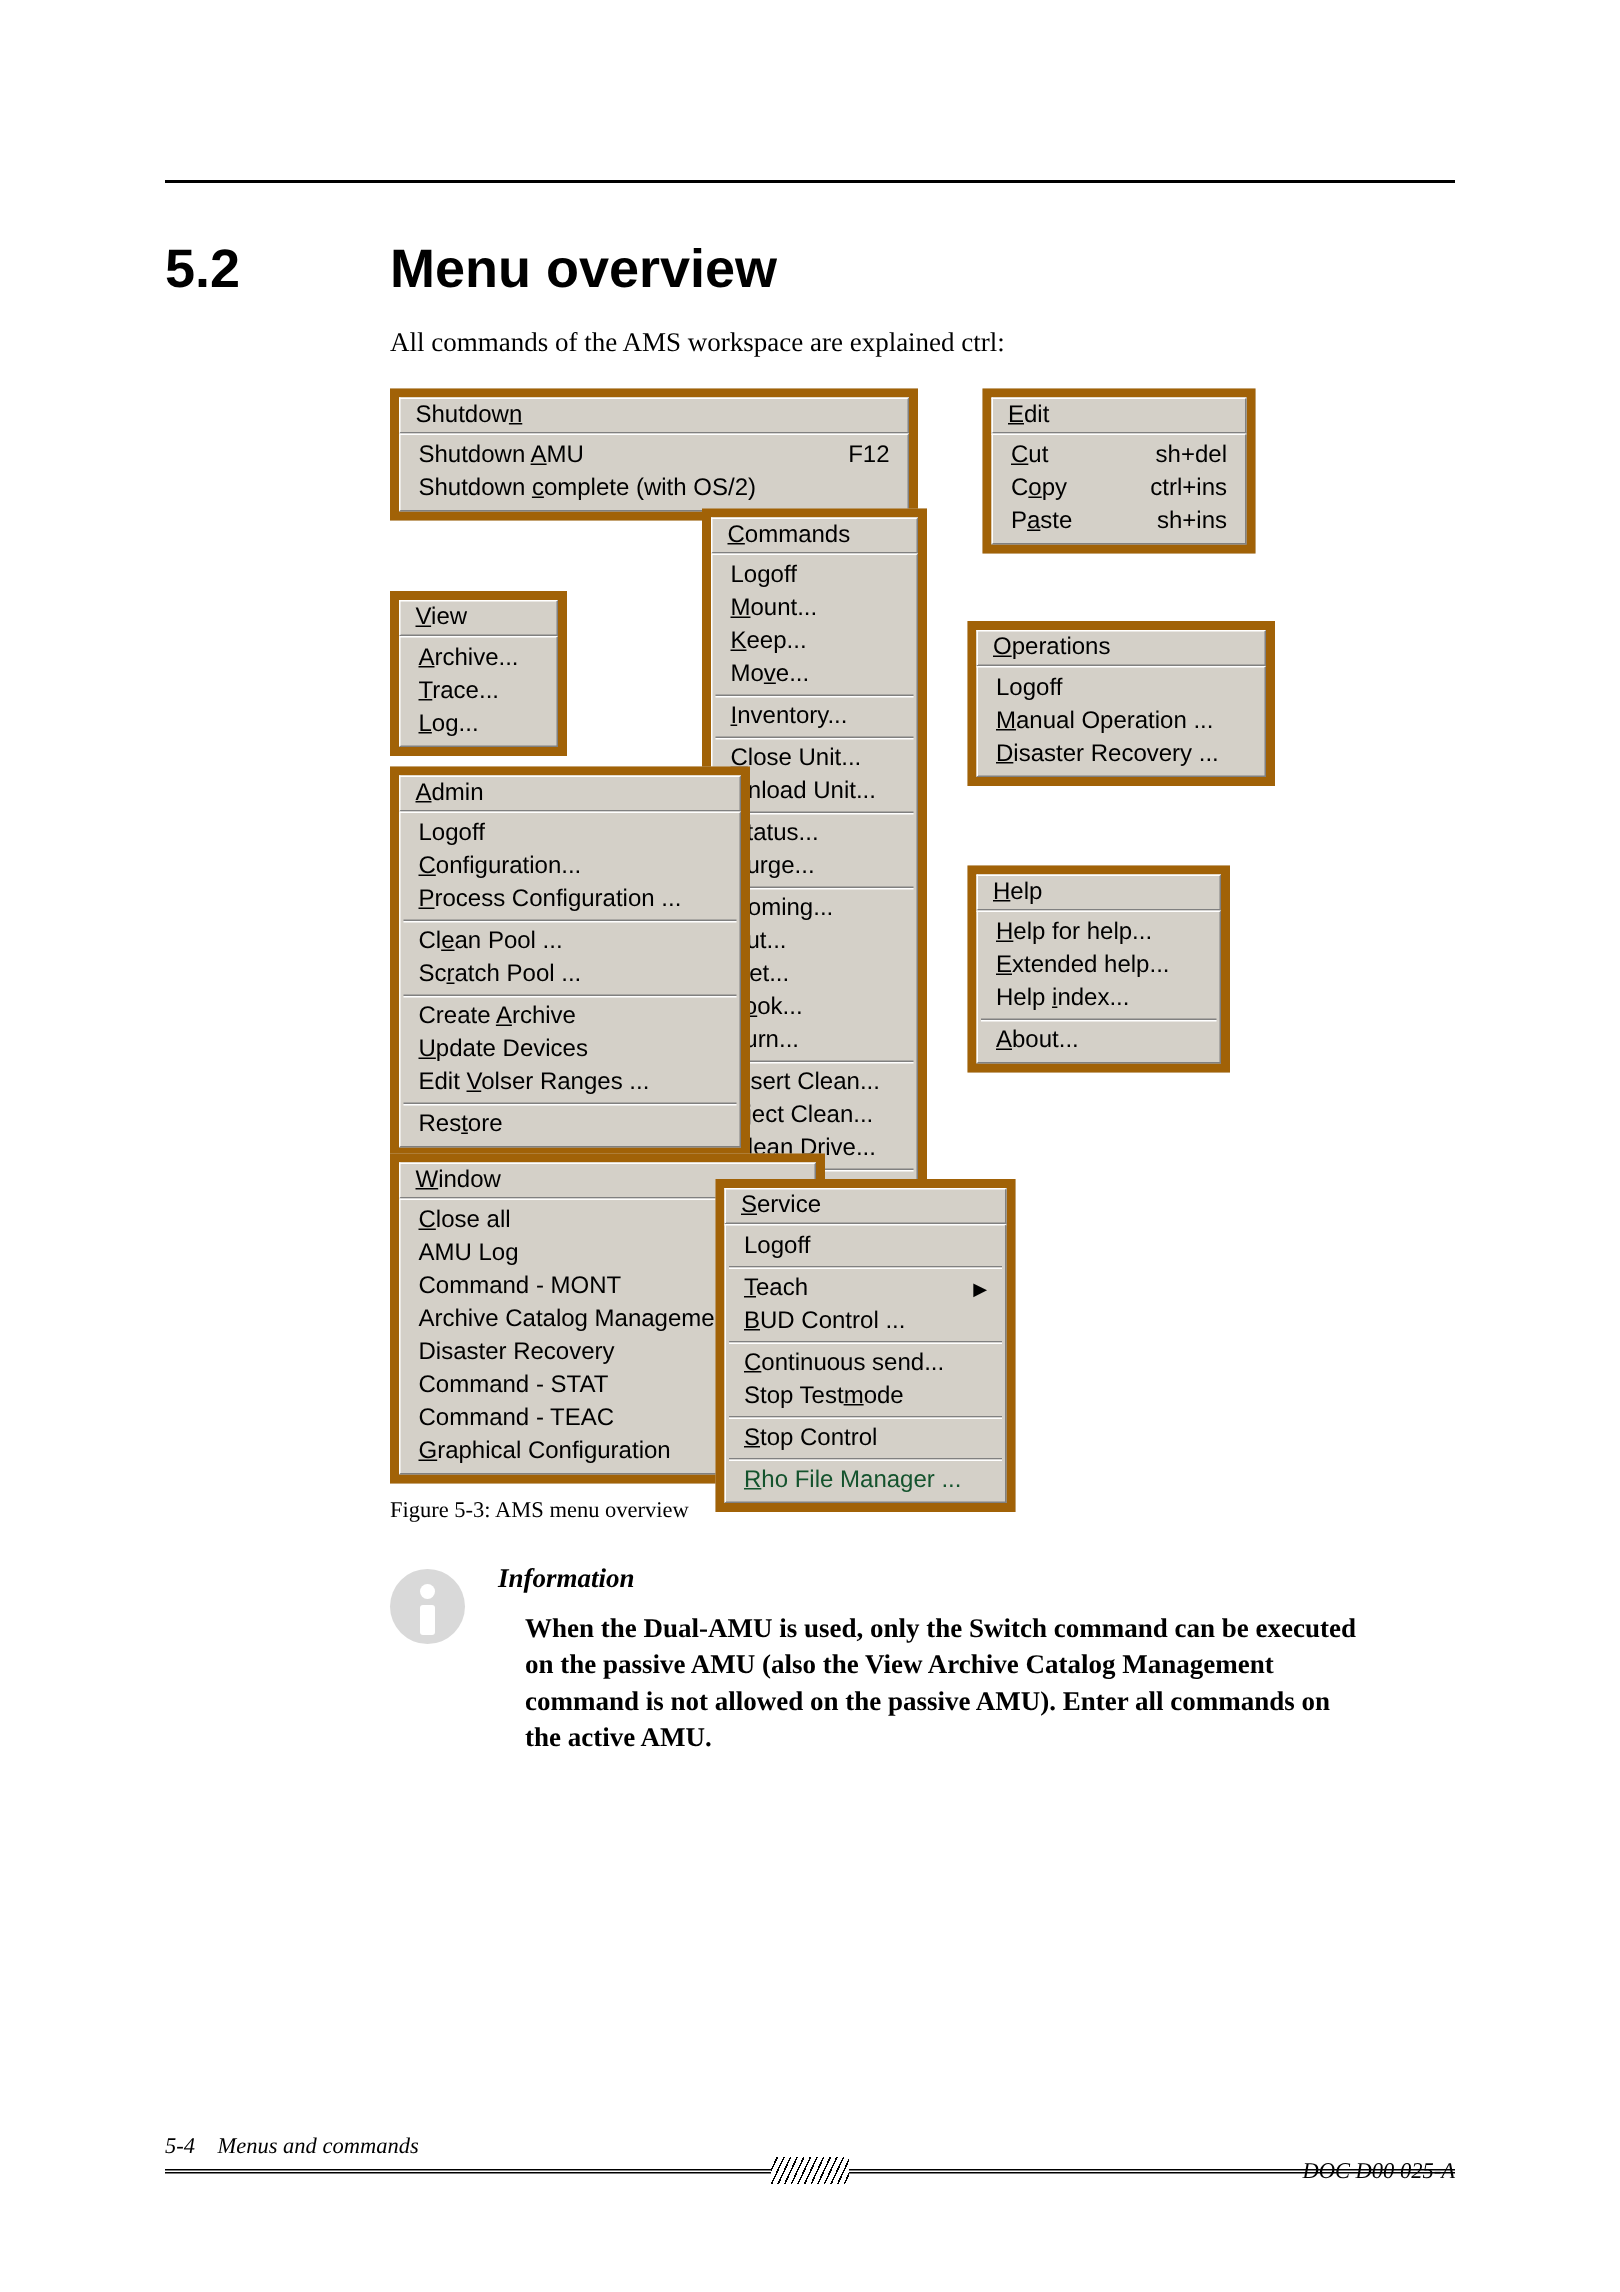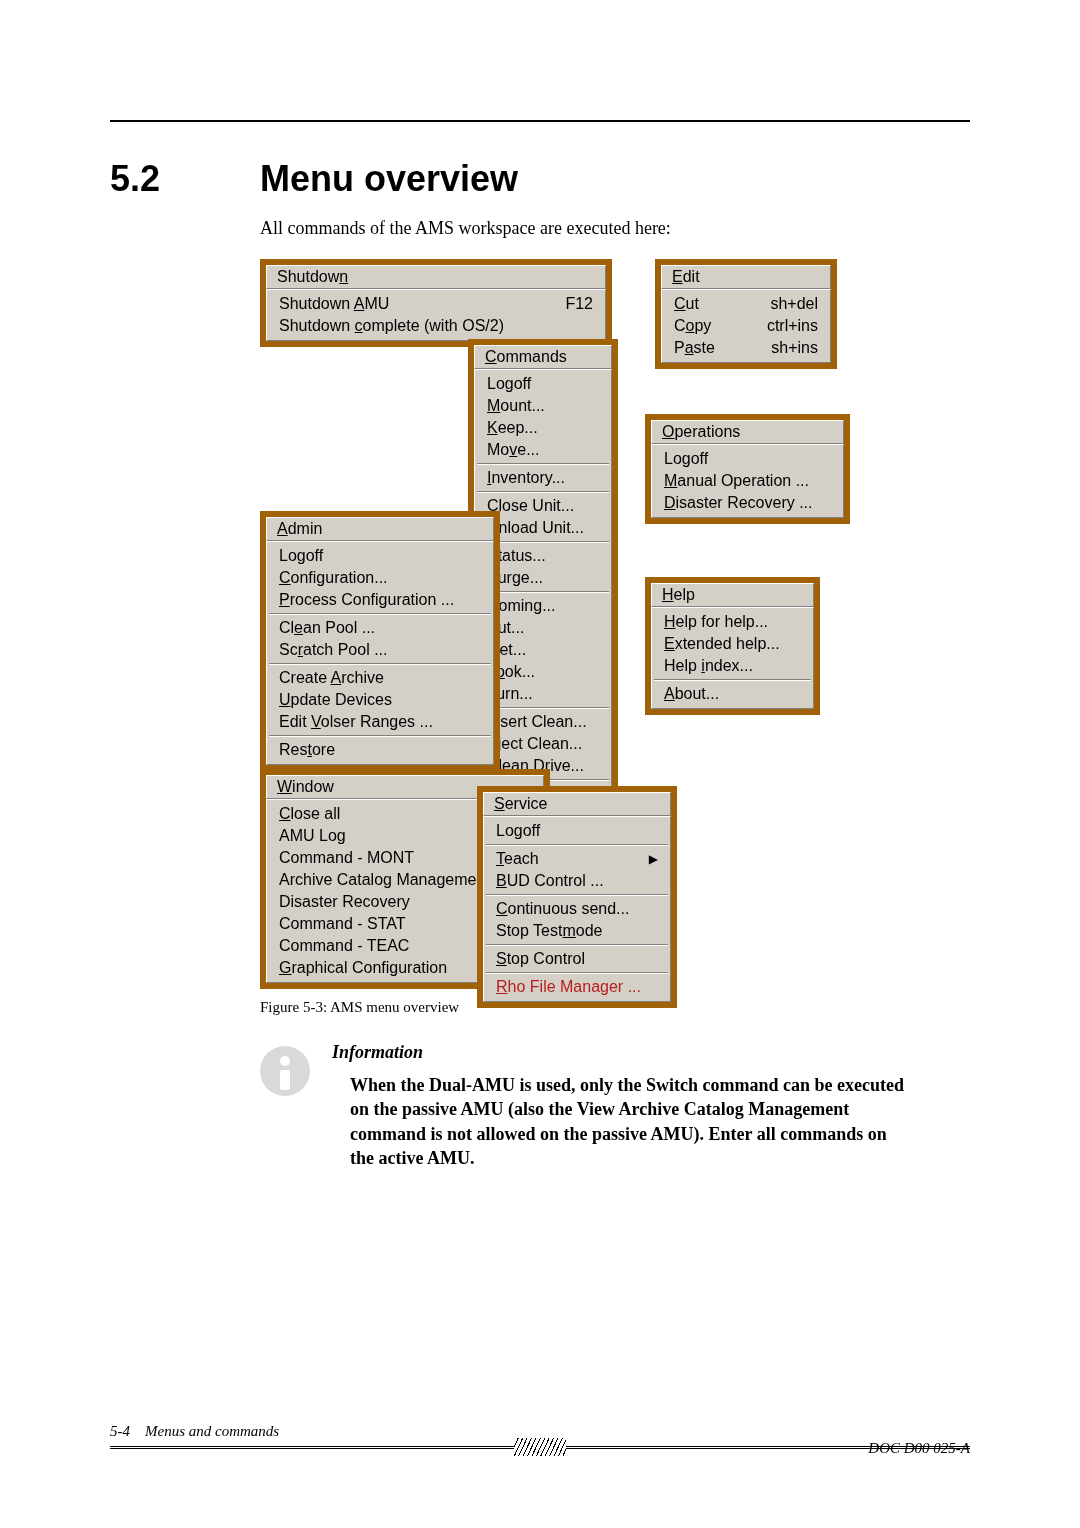--- a/index.html
+++ b/index.html
@@ -71,21 +71,21 @@
   }
   .item {
     padding: 2px 12px 2px 12px;
     white-space: nowrap;
     font-family: "MS Sans Serif", Tahoma, Arial, sans-serif;
     font-size: 16px;
     display: flex;
     justify-content: space-between;
     align-items: center;
   }
-  .item.disabled { color: #b91c1c; }
+  .item.disabled { color: #14532d; }
   .sep { border-top: 1px solid #808080; border-bottom: 1px solid #fff; margin: 2px 2px; }
   .u { text-decoration: underline; }
   .arrow {
     margin-left: 18px;
     font-size: 12px;
     line-height: 1;
   }
   .shortcut { margin-left: 30px; }
   .caption {
     margin-left: 150px;
@@ -188,21 +188,21 @@
 <body>
 
 <div class="page">
   <div class="top-rule"></div>
 
   <div class="heading-row">
     <div class="heading-num">5.2</div>
     <div class="heading-txt">Menu overview</div>
   </div>
 
-  <div class="intro">All commands of the AMS workspace are executed here:</div>
+  <div class="intro">All commands of the AMS workspace are explained ctrl:</div>
 
   <div class="menus-area">
 
     <div class="menu-outer" style="left:0px; top:0px; width:352px;">
       <div class="title-bar">
         <span>Shutdow</span><span class="u">n</span>
       </div>
       <div class="menu-inner">
         <div class="item">
           <span><span>Shutdown </span><span class="u">A</span><span>MU</span></span>
@@ -227,20 +227,34 @@
             <span><span>C</span><span class="u">o</span><span>py</span></span>
             <span class="shortcut">ctrl+ins</span>
           </div>
         <div class="item">
             <span><span>P</span><span class="u">a</span><span>ste</span></span>
             <span class="shortcut">sh+ins</span>
           </div>
       </div>
     </div>
 
+    <div class="menu-outer" style="left:0px; top:135px; width:118px;">
+      <div class="title-bar"><span class="u">V</span><span>iew</span></div>
+      <div class="menu-inner">
+        <div class="item">
+            <span><span class="u">A</span><span>rchive...</span></span>
+          </div>
+        <div class="item">
+            <span><span class="u">T</span><span>race...</span></span>
+          </div>
+        <div class="item">
+            <span><span class="u">L</span><span>og...</span></span>
+          </div>
+      </div>
+    </div>
 
     <div class="menu-outer" style="left:208px; top:80px; width:150px;">
       <div class="title-bar"><span class="u">C</span><span>ommands</span></div>
       <div class="menu-inner" id="commands-body">
           <div class="item">
             <span><span>Logoff</span></span>
           </div>
           <div class="item">
             <span><span class="u">M</span><span>ount...</span></span>
           </div>

